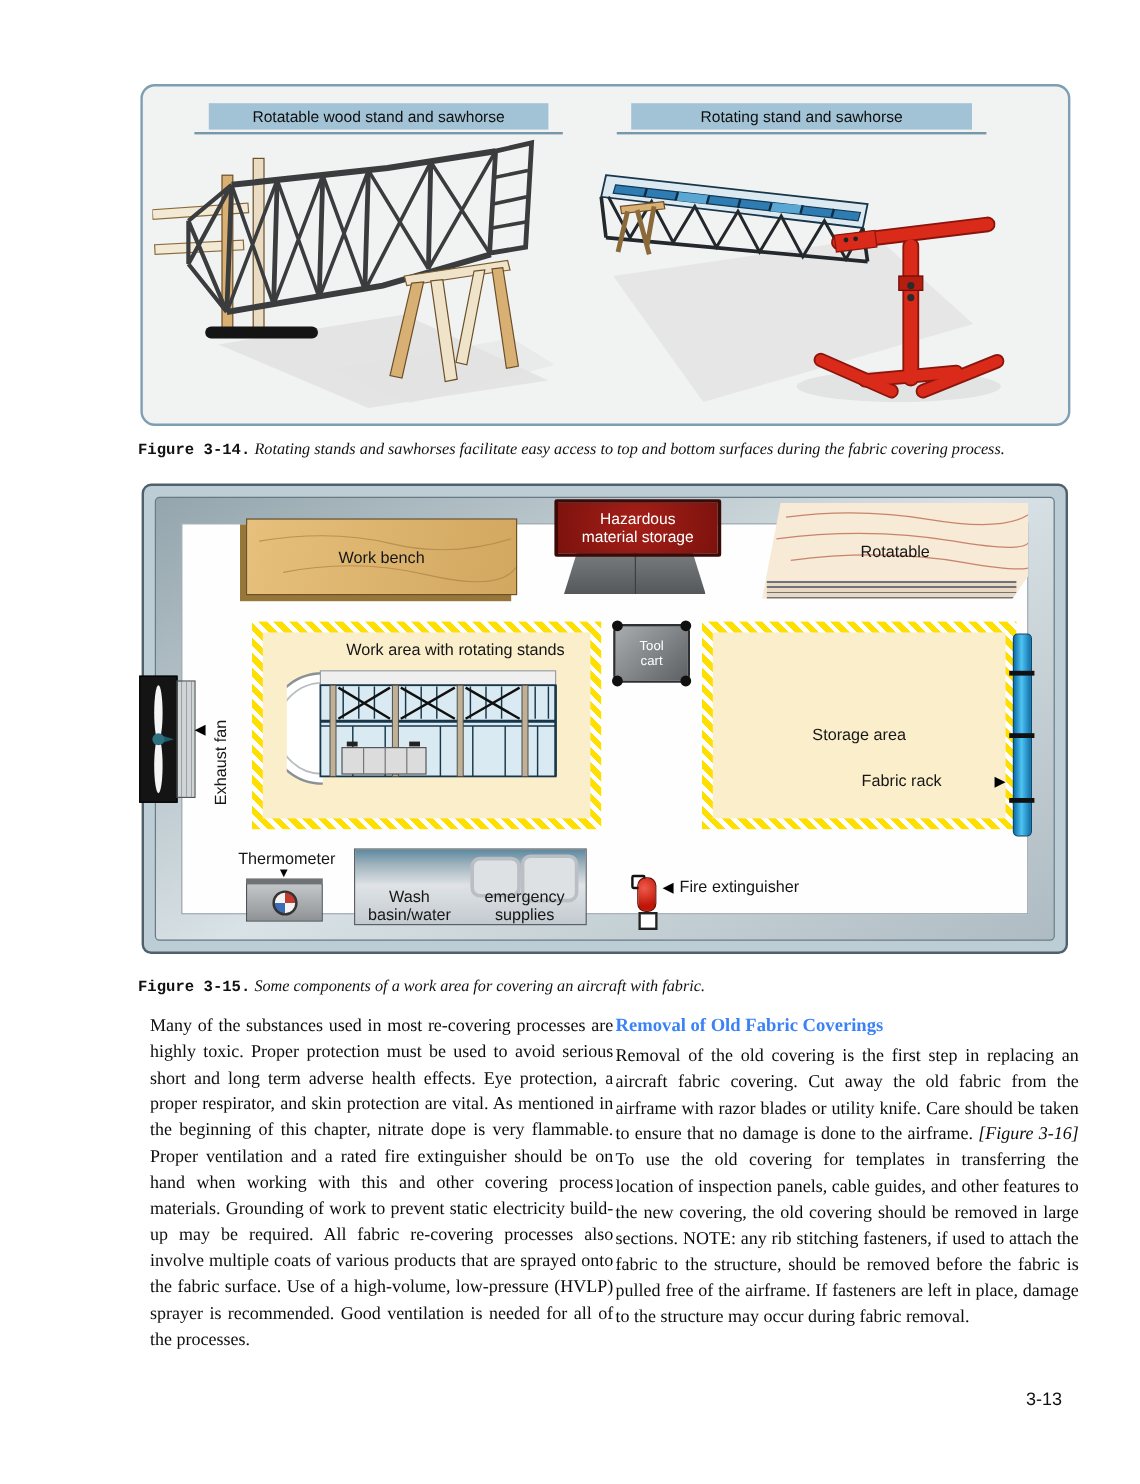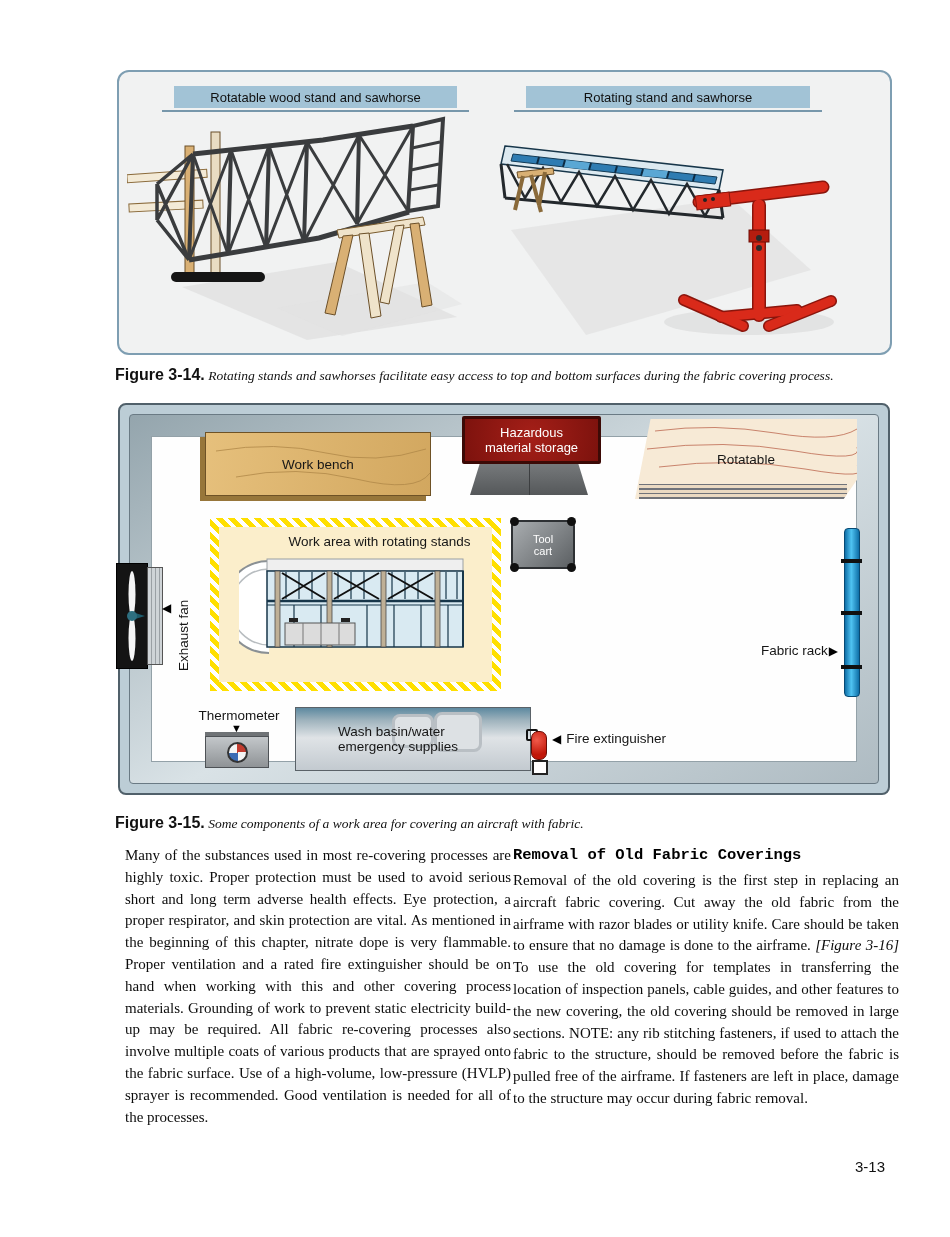--- a/index.html
+++ b/index.html
@@ -17,22 +17,22 @@
   .bar-underline { position:absolute; top:38px; height:2px; background:#7797ab; }
   .ul-left  { left:43px;  width:307px; }
   .ul-right { left:395px; width:308px; }
   .illus { position:absolute; }
   .illus-left  { left:8px;   top:40px; }
   .illus-right { left:372px; top:38px; }
 
   
   .caption { position:absolute; left:115px; width:780px;
              font-family:"Liberation Serif", serif; font-size:13.5px; color:#111; }
-  .capb { font-family:Liberation Sans, sans-serif; font-weight:bold;
-          font-size:16px; font-style:normal; }
+  .capb { font-family:Liberation Mono, monospace; font-weight:bold;
+          font-size:13px; font-style:normal; }
   .capi { font-style:italic; }
   .cap314 { top:366px; }
   .cap315 { top:814px; }
 
   
   .room { position:absolute; left:118px; top:403px; width:772px; height:392px; }
   .room-outer { position:absolute; inset:0; background:#bccdd6;
                 border:2px solid #50606a; border-radius:8px; }
   .room-wall  { position:absolute; inset:11px;
                 background:linear-gradient(150deg,#94a5ad,#d9e2e6 50%,#aebbc2);
@@ -83,21 +83,21 @@
               color:#fff; font-size:11px; line-height:12px; }
   .wheel { position:absolute; width:9px; height:9px; background:#101010; border-radius:50%; }
   .w1 { left:-3px; top:-5px; } .w2 { right:-3px; top:-5px; }
   .w3 { left:-3px; bottom:-5px; } .w4 { right:-3px; bottom:-5px; }
 
   .rack { position:absolute; left:726px; top:125px; width:14px; height:167px;
           background:linear-gradient(90deg,#0f6fa8,#4fc3f2 45%,#0f6fa8);
           border:1px solid #074a74; border-radius:4px; }
   .tick { position:absolute; left:-4px; width:21px; height:4px; background:#111; }
   .rack-label { position:absolute; left:600px; top:240px; width:120px;
-                display:flex; align-items:center; justify-content:flex-end; gap:1px; }
+                display:flex; align-items:center; justify-content:space-between; gap:1px; }
 
   .fan-black { position:absolute; left:-2px; top:160px; width:30px; height:104px;
                background:#141414; border:1px solid #000; }
   .fan-grill { position:absolute; left:29px; top:164px; width:14px; height:96px;
                border:1px solid #555;
                background:repeating-linear-gradient(90deg,#cfd4d7 0 3px,#9aa0a4 3px 4px); }
   .fan-arrow { position:absolute; left:44px; top:198px; font-size:12px; color:#000; }
   .fan-label { position:absolute; left:58px; top:160px; height:108px;
                writing-mode:vertical-rl; transform:rotate(180deg);
                display:flex; align-items:center; }
@@ -107,21 +107,21 @@
   .thermo-box { position:absolute; left:87px; top:333px; width:62px; height:30px;
                 background:linear-gradient(180deg,#c3c7ca,#8f9396); border:1px solid #4e5256;
                 box-shadow:0 -4px 0 0 #6f7376;
                 display:flex; align-items:center; justify-content:center; }
   .thermo-dial { width:17px; height:17px; border-radius:50%; border:2px solid #333;
                  background:conic-gradient(#c23b2e 0 90deg,#f4f4f4 90deg 180deg,#3c6cb4 180deg 270deg,#f4f4f4 270deg 360deg); }
 
   .basin { position:absolute; left:177px; top:304px; width:192px; height:62px;
            background:linear-gradient(180deg,#5d89a0 0%,#9fb3bd 20%,#dfe3e6 48%,#c3cad0 100%);
            border:1px solid #5a6268;
-           display:flex; flex-direction:column; align-items:flex-start; justify-content:center;padding-left:42px; }
+           display:flex; align-items:flex-end; justify-content:center; }
   .sink { position:absolute; background:#dde1e4; border:3px solid #b9bfc4; border-radius:8px; }
   .sink1 { left:96px; top:6px; width:36px; height:28px; }
   .sink2 { left:138px; top:4px; width:42px; height:34px; }
   .basin .dlabel { position:relative; z-index:2; text-align:center; }
 
   .fe-wrap { position:absolute; left:408px; top:326px; width:26px; height:44px; }
   .fe-handle { position:absolute; left:0; top:0; width:8px; height:8px;
                border:2px solid #111; border-radius:2px; }
   .fe-body { position:absolute; left:5px; top:2px; width:14px; height:27px;
              background:radial-gradient(circle at 35% 30%,#f05a4a,#c01608 70%);
@@ -133,22 +133,22 @@
 
   .wing-svg { position:absolute; left:20px; top:30px; }
 
   
   .col { position:absolute; top:845px; width:386px;
          font-family:"Liberation Serif", serif; font-size:15px; line-height:21.8px;
          text-align:justify; color:#0c0c0c; }
   .col p { margin:0; }
   .col-left  { left:125px; }
   .col-right { left:513px; }
-  .col-h { font-family:Liberation Mono, monospace; font-weight:bold; font-size:15.5px;
-           line-height:20px; margin:0 0 5px 0; text-align:left; color:#000000; }
+  .col-h { font-family:Liberation Serif, serif; font-weight:bold; font-size:15.5px;
+           line-height:20px; margin:0 0 5px 0; text-align:left; color:#3b82f6; }
   .figref { font-style:italic; }
 
   .pagenum { position:absolute; left:855px; top:1158px; font-size:15px; color:#111; }
   .bottom-rule { position:absolute; left:0; top:1230px; width:950px; height:5px; background:#0a0a0a; }
 </style>
 </head>
 <body>
 
 <div class="page">
 
@@ -291,20 +291,25 @@
           </g>
           <rect x="46" y="66" width="70" height="22" fill="#dcdcdc" stroke="#555"></rect>
           <path d="M64,66 L64,88 M82,66 L82,88 M100,66 L100,88" stroke="#777" stroke-width="1"></path>
           <rect x="50" y="61" width="9" height="4" fill="#222"></rect>
             <rect x="102" y="61" width="9" height="4" fill="#222"></rect>
           <path d="M224,14 L224,90" stroke="#17364a" stroke-width="2"></path>
         </svg>
       </div>
     </div>
 
+    <div class="hazard storage-area">
+      <div class="hazard-inner">
+        <div class="dlabel storage-label">Storage area</div>
+      </div>
+    </div>
 
     <div class="rack">
       <div class="tick" style="top:30px"></div>
       <div class="tick" style="top:82px"></div>
       <div class="tick" style="top:136px"></div>
     </div>
     <div class="rack-label">
       <span class="dlabel">Fabric rack</span>
       <span class="arrow-glyph">▶</span>
     </div>

